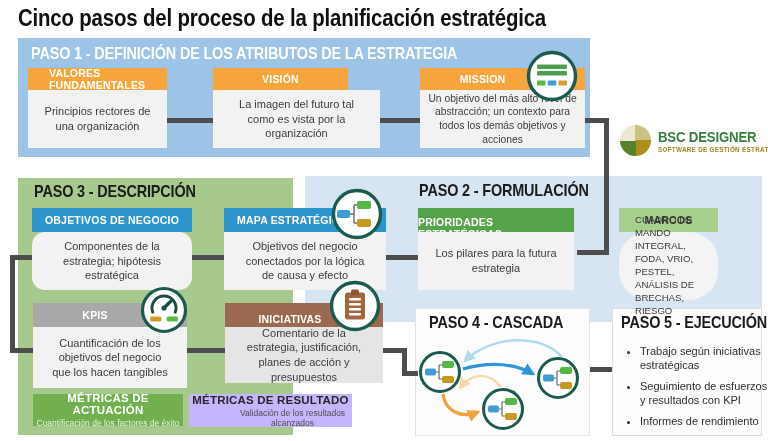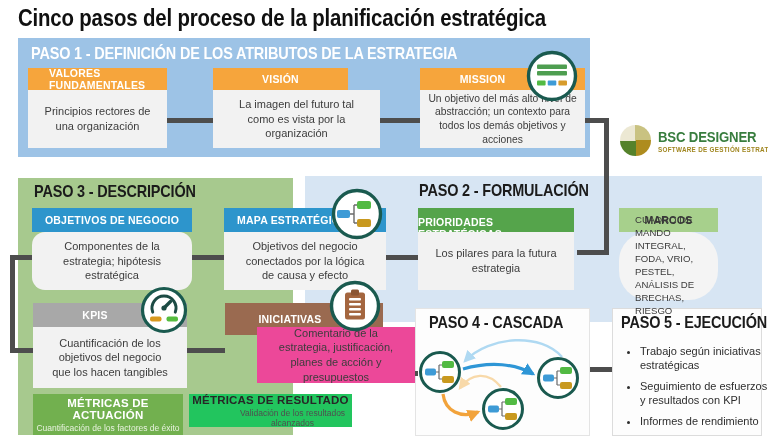--- a/index.html
+++ b/index.html
@@ -23,31 +23,31 @@
        font-size:10.5px;font-weight:bold;color:#ffffff;letter-spacing:.2px;box-sizing:border-box;z-index:2;}
   .hdr.orange{background:#F6A53C;}
   .hdr.blue{background:#2D95CC;}
   .hdr.green{background:#55A44B;}
   .hdr.lgreen{background:#A7D08C;color:#383838;}
   .hdr.gray{background:#A8A8A8;}
   .hdr.brown{background:#9A6A50;}
   
   .bodybox{position:absolute;background:#F2F2F2;display:flex;align-items:center;justify-content:center;
            text-align:center;font-size:11px;color:#3C3C3C;line-height:1.32;padding:2px 16px;box-sizing:border-box;z-index:2;}
-  .bodybox.tan{background:#ec4899;margin-left:32px;}
+  .bodybox.tan{background:#e5e5e5;}
   .bodybox.small{font-size:10.3px;padding:2px 5px;}
   .bodybox.left{justify-content:flex-start;text-align:left;font-size:9.6px;font-weight:400;color:#3A3A3A;line-height:1.35;}
   
   .metric{position:absolute;display:flex;flex-direction:column;align-items:center;justify-content:center;
           text-align:center;box-sizing:border-box;z-index:2;}
   .metric .mt{font-size:11.5px;font-weight:bold;letter-spacing:.2px;}
   .metric .ms{font-size:8.5px;margin-top:2px;}
   #met-act{background:#72B04F;}
   #met-act .mt{color:#ffffff;} #met-act .ms{color:#E8F2DF;}
-  #met-res{background:#22c55e;}
+  #met-res{background:#c4b5fd;}
   #met-res .mt{color:#272727;} #met-res .ms{color:#4F4F4F;margin-left:44px;}
   
   .conn{position:absolute;background:#4D4D4D;z-index:1;}
   
   .icon{position:absolute;z-index:3;}
   
   #paso5-list{position:absolute;left:624px;top:344px;width:132px;margin:0;padding:0 0 0 16px;z-index:2;}
   #paso5-list li{font-size:11px;color:#2e2e2e;line-height:1.28;margin-bottom:7px;}
   
   #logo{position:absolute;left:620px;top:125px;display:flex;align-items:center;gap:7px;z-index:2;}
@@ -129,21 +129,21 @@
   <div class="hdr gray" style="left:33px;top:303px;width:154px;height:24px;padding-right:30px;">
       <span>KPIS</span>
     </div>
   <div class="bodybox" style="left:33px;top:327px;width:154px;height:61px;">Cuantificación de los objetivos del negocio que los hacen tangibles</div>
 
   <div class="hdr brown" style="left:225px;top:303px;width:158px;height:32px;padding-right:28px;">
       <span>INICIATIVAS</span>
     </div>
   <div class="bodybox tan" style="left:225px;top:327px;width:158px;height:56px;">Comentario de la estrategia, justificación, planes de acción y presupuestos</div>
 
-  <div class="metric" id="met-act" style="left:33px;top:394px;width:150px;height:41px;">
+  <div class="metric" id="met-act" style="left:33px;top:394px;width:150px;height:32px;">
     <div class="mt">MÉTRICAS DE ACTUACIÓN</div>
     <div class="ms">Cuantificación de los factores de éxito</div>
   </div>
   <div class="metric" id="met-res" style="left:189px;top:394px;width:163px;height:33px;">
     <div class="mt">MÉTRICAS DE RESULTADO</div>
     <div class="ms">Validación de los resultados alcanzados</div>
   </div>
 
   <ul id="paso5-list">
     <li>Trabajo según iniciativas estratégicas</li>

